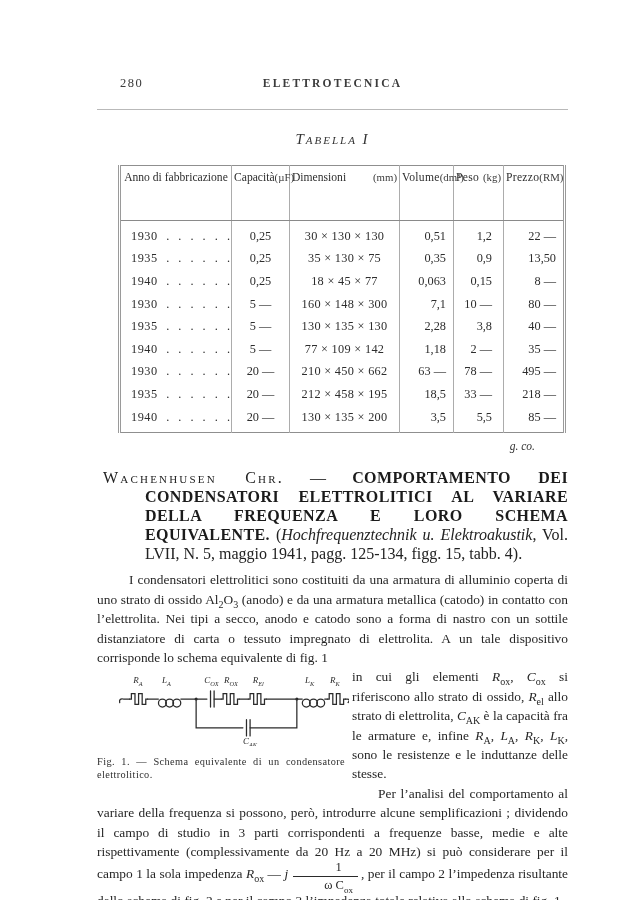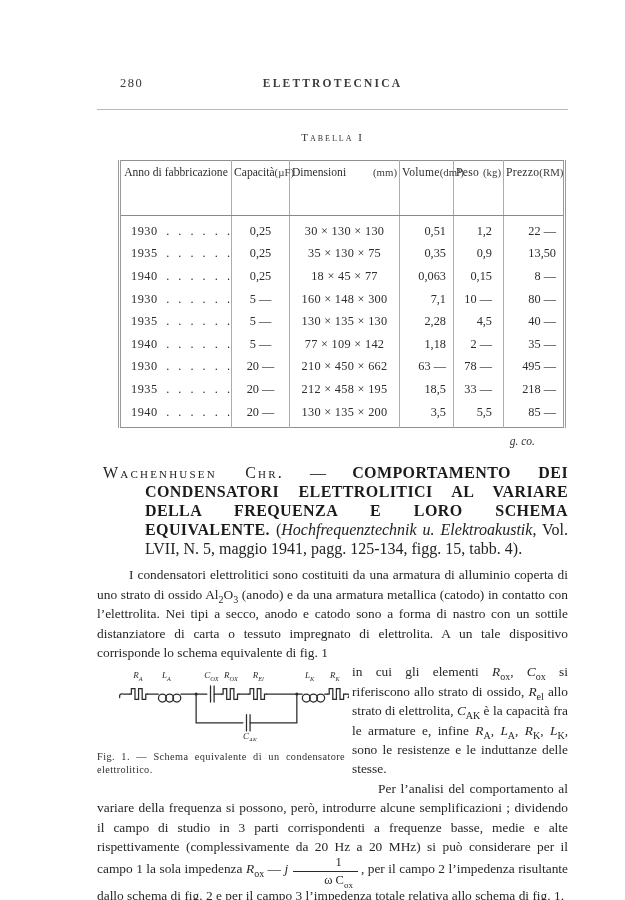--- a/index.html
+++ b/index.html
@@ -30,24 +30,25 @@
   .journal {
     position: absolute; left: 0; right: 0; top: 1px;
     text-align: center;
     font-size: 11.5px; font-weight: bold; letter-spacing: 2.2px;
     color: #3c3c3c;
   }
   
   .table-caption {
     margin-top: 21px;
     text-align: center;
-    font-size: 11px;
+    font-size: 15px;
     font-variant: small-caps;
     letter-spacing: 2px;
     color: #333;
+    font-style: italic;
   }
   .data-table {
     margin-top: 17px;
     margin-left: 21px;
     width: 445px;
     border-collapse: collapse;
     table-layout: fixed;
     font-size: 12.3px;
     color: #2d2d2d;
     border-top: 1px solid #8f8f8f;
@@ -244,21 +245,21 @@
           <td>160 × 148 × 300</td>
           <td>7,1</td>
           <td>10 —</td>
           <td>80 —</td>
         </tr>
         <tr>
           <td>1935 . . . . . .</td>
           <td>5 —</td>
           <td>130 × 135 × 130</td>
           <td>2,28</td>
-          <td>4,5</td>
+          <td>3,8</td>
           <td>40 —</td>
         </tr>
         <tr>
           <td>1940 . . . . . .</td>
           <td>5 —</td>
           <td>77 × 109 × 142</td>
           <td>1,18</td>
           <td>2 —</td>
           <td>35 —</td>
         </tr>

